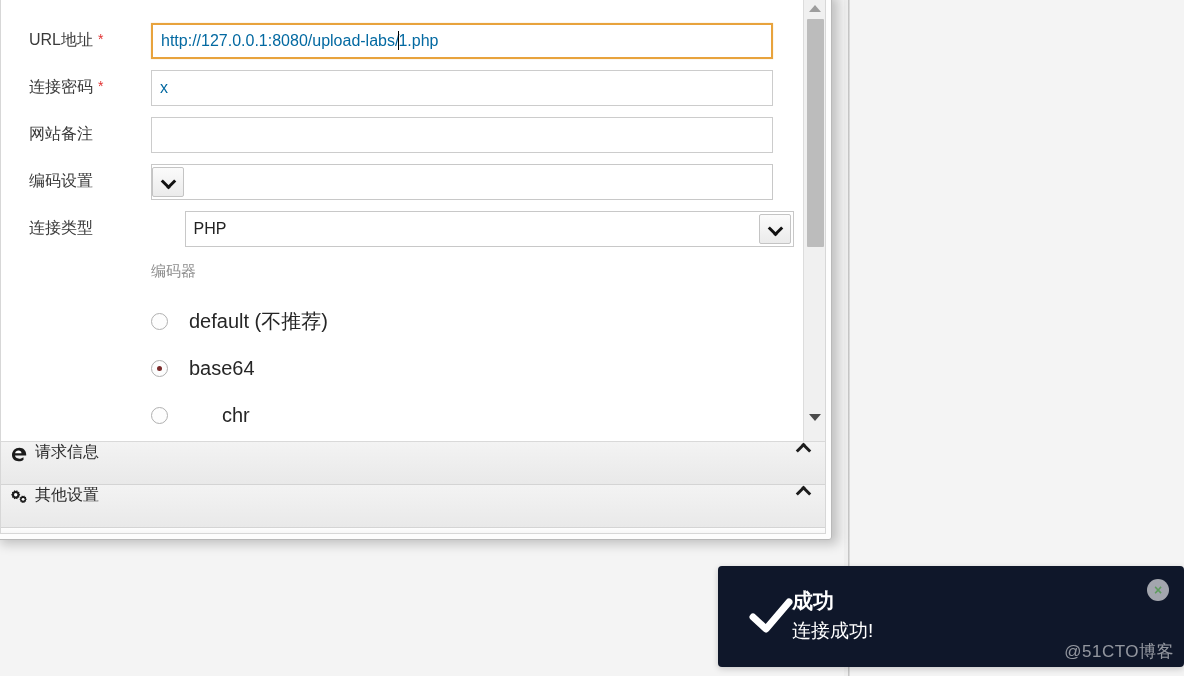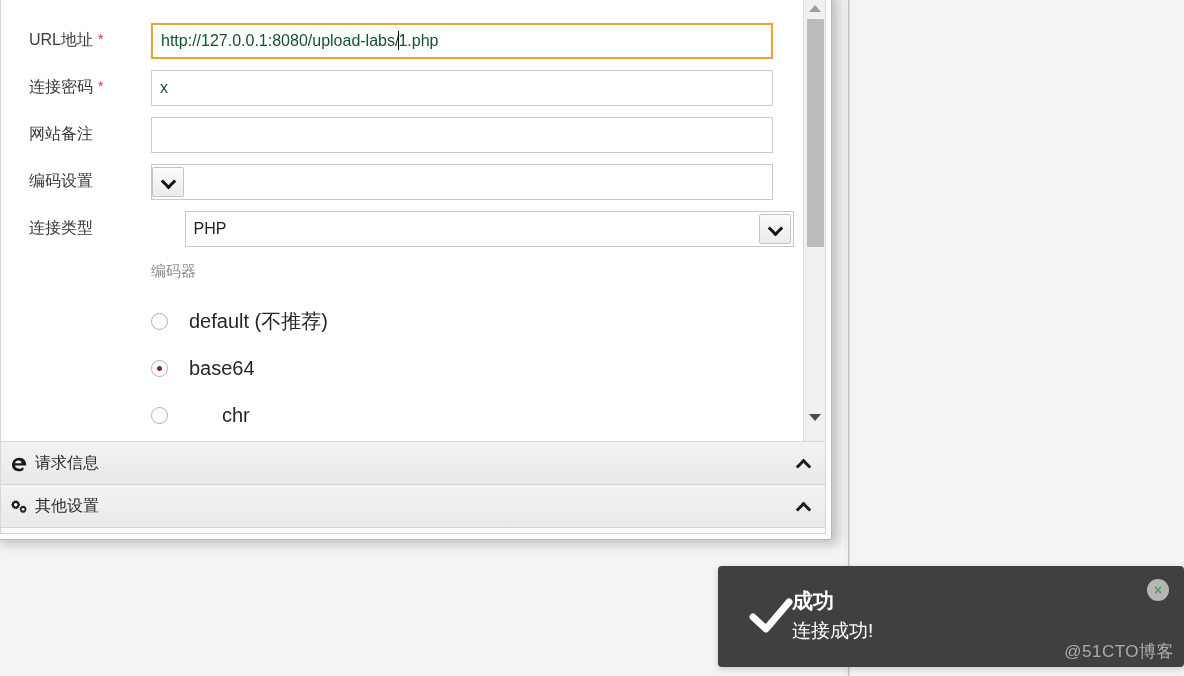--- a/index.html
+++ b/index.html
@@ -106,21 +106,21 @@
     vertical-align: 1px;
   }
 
   .field {
     width: 622px;
     height: 36px;
     border: 1px solid #cccccc;
     background: #ffffff;
     box-sizing: border-box;
     font-size: 16px;
-    color: #14532d;
+    color: #0369a1;
     padding: 0 8px;
     line-height: 34px;
     font-family: "Liberation Sans", "DejaVu Sans", sans-serif;
     position: relative;
   }
   .field.focused {
     border: 2px solid #e8a33d;
     line-height: 32px;
     box-shadow: 0 0 1px rgba(232,163,61,0.5);
   }
@@ -270,21 +270,20 @@
     border-radius: 1px;
   }
 
   
   .accordion {
     flex: 0 0 auto;
   }
   .acc-header {
     height: 43px;
     display: flex;
-    align-items: center;
     background: linear-gradient(to bottom, #f3f3f3 0%, #e9e9e9 100%);
     border-bottom: 1px solid #d4d4d4;
     padding: 0 14px 0 6px;
     box-sizing: border-box;
   }
   .acc-icon {
     width: 24px;
     height: 22px;
     display: flex;
     align-items: center;
@@ -321,21 +320,21 @@
     background: linear-gradient(to bottom, #fdfdfd 0%, #f7f7f7 100%);
   }
 
   
   .toast {
     position: absolute;
     left: 718px;
     top: 566px;
     width: 466px;
     height: 101px;
-    background: #404040;
+    background: #0f172a;
     border-radius: 4px;
     box-shadow: 0 2px 6px rgba(0,0,0,0.18);
     overflow: hidden;
   }
   .toast-check {
     position: absolute;
     left: 30px;
     top: 27px;
     width: 46px;
     height: 46px;

